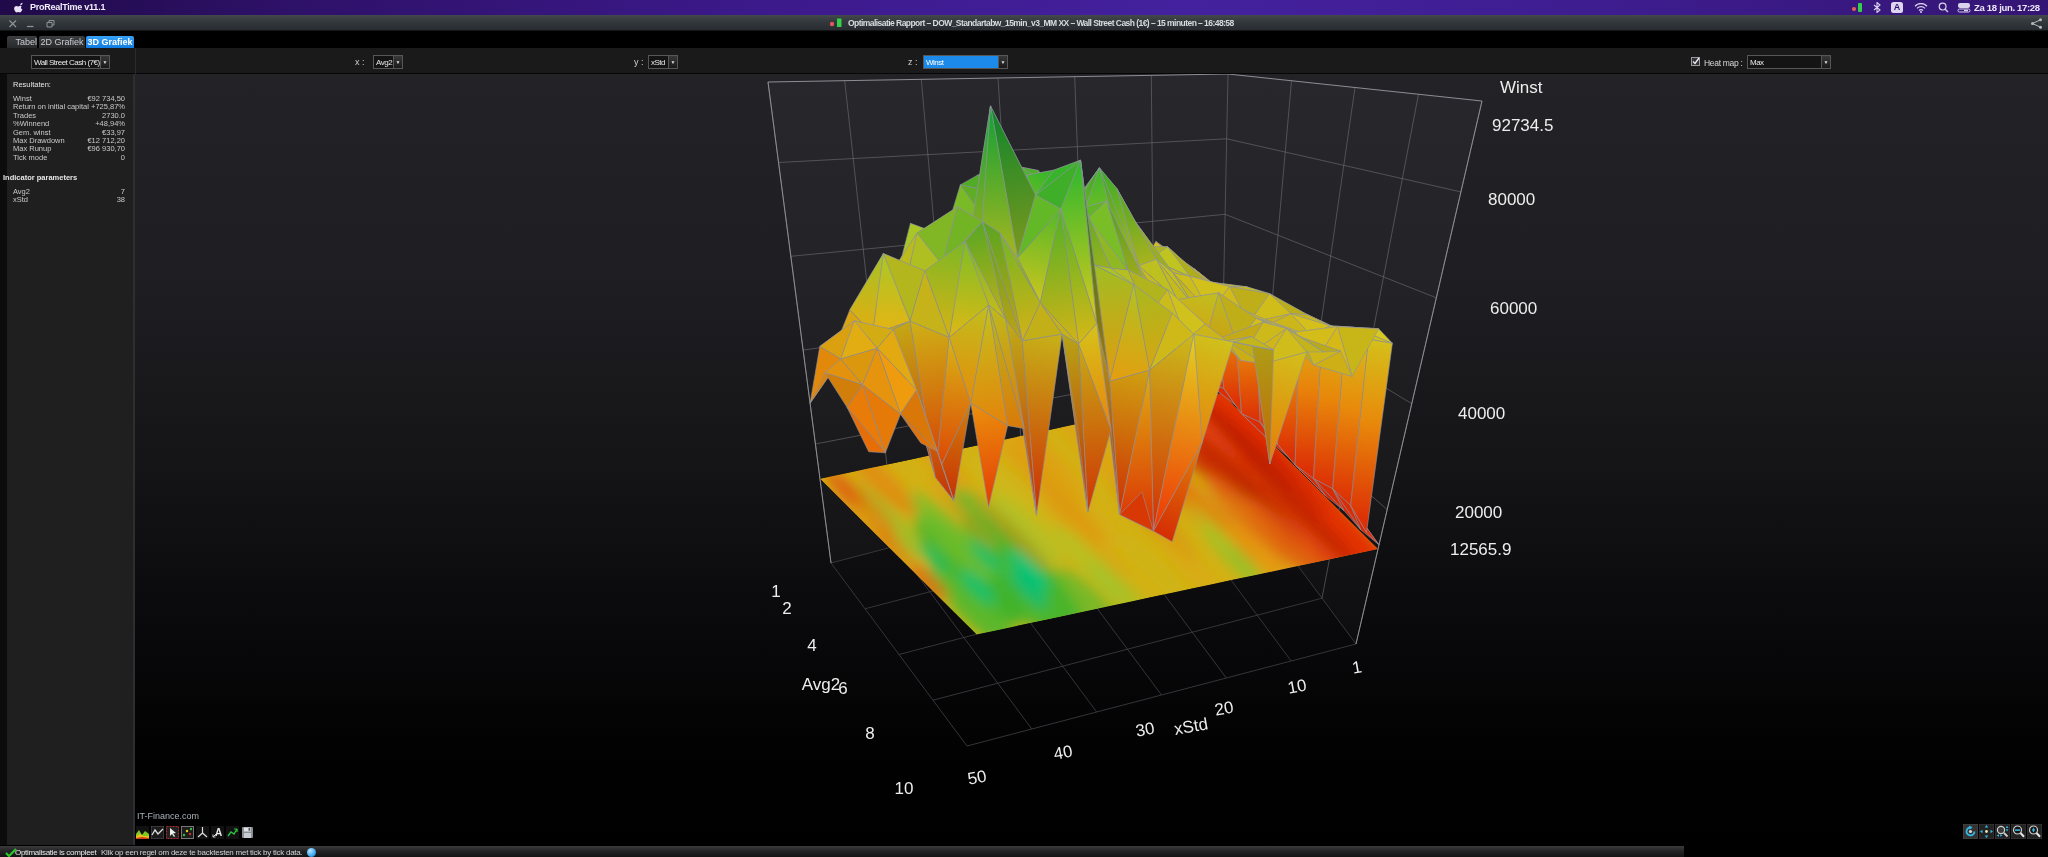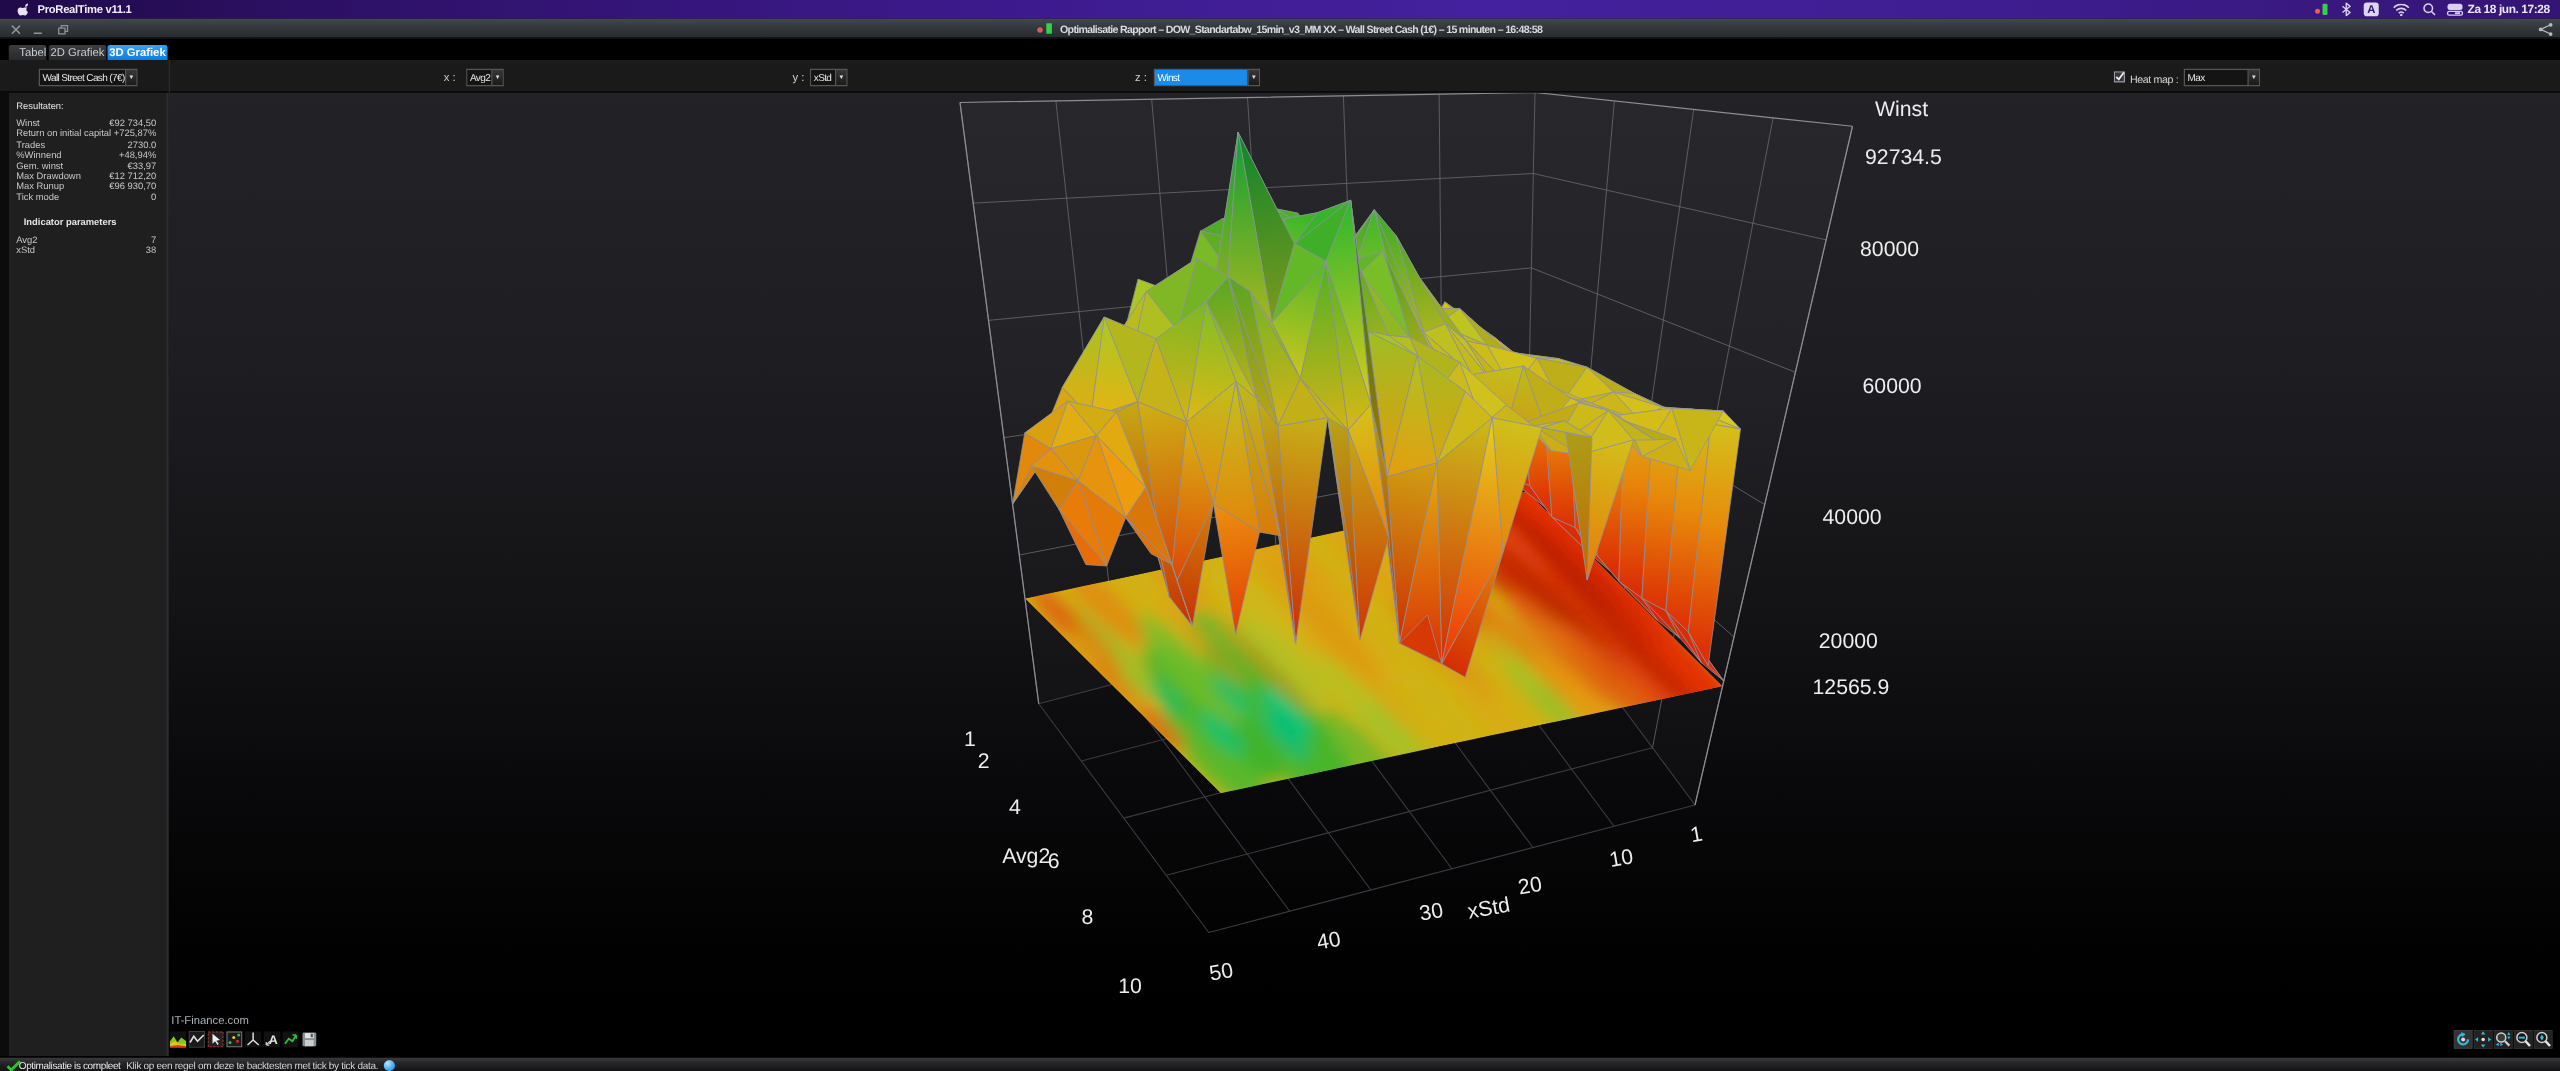--- a/index.html
+++ b/index.html
@@ -937,21 +937,21 @@
       <div style="position:absolute;left:13px;top:120px;color:#c9c9c9">%Winnend</div>
       <div style="position:absolute;right:8px;top:120px;color:#c9c9c9">+48,94%</div>
       <div style="position:absolute;left:13px;top:129px;color:#c9c9c9">Gem. winst</div>
       <div style="position:absolute;right:8px;top:129px;color:#c9c9c9">€33,97</div>
       <div style="position:absolute;left:13px;top:137px;color:#c9c9c9">Max Drawdown</div>
       <div style="position:absolute;right:8px;top:137px;color:#c9c9c9">€12 712,20</div>
       <div style="position:absolute;left:13px;top:145px;color:#c9c9c9">Max Runup</div>
       <div style="position:absolute;right:8px;top:145px;color:#c9c9c9">€96 930,70</div>
       <div style="position:absolute;left:13px;top:154px;color:#c9c9c9">Tick mode</div>
       <div style="position:absolute;right:8px;top:154px;color:#c9c9c9">0</div>
-      <div style="position:absolute;left:19px;top:174px;font-weight:bold;color:#e6e6e6">Indicator parameters</div>
+      <div style="position:absolute;left:3px;top:174px;font-weight:bold;color:#e6e6e6">Indicator parameters</div>
       <div style="position:absolute;left:13px;top:188px;color:#c9c9c9">Avg2</div>
       <div style="position:absolute;right:8px;top:188px;color:#c9c9c9">7</div>
       <div style="position:absolute;left:13px;top:196px;color:#c9c9c9">xStd</div>
       <div style="position:absolute;right:8px;top:196px;color:#c9c9c9">38</div>
     </div>
 <div class="abs" style="left:0;top:0;width:2048px;height:15px;background:linear-gradient(90deg,#200a49 0%,#2e1168 14%,#3c1a8c 38%,#44219e 58%,#3e1d90 78%,#341573 100%)">
 <svg class="abs" style="left:13px;top:2px" width="11" height="11" viewBox="0 0 16 16">
         <path d="M11.6,1.2c-0.8,0-1.8,0.5-2.4,1.2C8.7,3 8.2,4 8.4,5c1,0.1,2-0.5,2.6-1.2C11.6,3.1 12,2.1 11.6,1.2z M8.4,5.7C7,5.7 6.1,6.5 5.4,6.5 4.7,6.5 3.8,5.8 2.7,5.8 1.3,5.8-0.4,7-0.4,9.6c0,2.6 2,5.6 3.4,5.6 0.8,0 1.6-0.6 2.6-0.6 1,0 1.7,0.6 2.6,0.6 1.5,0 3-2.7 3.4-4.2-1.2-0.5-1.9-1.6-1.9-2.9 0-1.2 0.7-2.2 1.6-2.8C10.5,6.2 9.4,5.7 8.4,5.7z" transform="translate(2,0)" fill="#e9e4f4"></path>
       </svg>
 <div class="abs" style="left:30px;top:2px;font-size:9px;letter-spacing:-0.25px;font-weight:bold;color:#f2eefb">ProRealTime v11.1</div>
@@ -1023,25 +1023,25 @@
 <div class="abs" style="left:908px;top:9px;font-size:9px;color:#d0d0d0">z :</div>
 <div class="abs" style="left:923px;top:7px;width:85px;height:14px;border:1px solid #565656;display:flex">
         <div style="flex:1;background:#1b8ae8;color:#fff;font-size:8px;letter-spacing:-0.5px;line-height:13px;padding-left:2px;white-space:nowrap;overflow:hidden">Winst</div>
         <div style="width:9px;background:linear-gradient(180deg,#383838,#1a1a1a);border-left:1px solid #565656;text-align:center;font-size:5px;color:#ddd;line-height:12px">▼</div>
       </div>
 <svg class="abs" style="left:1691px;top:9px" width="10" height="10">
         <rect x="0.5" y="0.5" width="8" height="8" fill="#33333a" stroke="#9a9aa0"></rect>
         <path d="M2,4.5 L4,6.5 8,1" fill="none" stroke="#ececec" stroke-width="1.4"></path>
       </svg>
 <div class="abs" style="left:1704px;top:9.5px;font-size:8.5px;letter-spacing:-0.3px;color:#d8d8d8">Heat map :</div>
-<div class="abs" style="left:1747px;top:7px;width:61px;height:14px;border:1px solid #565656;display:flex">
+<div class="abs" style="left:1747px;top:7px;width:84px;height:14px;border:1px solid #565656;display:flex">
         <div style="flex:1;background:#141414;color:#e8e8e8;font-size:8px;letter-spacing:-0.5px;line-height:13px;padding-left:2px;white-space:nowrap;overflow:hidden">Max</div>
         <div style="width:9px;background:linear-gradient(180deg,#383838,#1a1a1a);border-left:1px solid #565656;text-align:center;font-size:5px;color:#ddd;line-height:12px">▼</div>
       </div>
 </div>
-<div class="abs" style="left:0;top:845px;width:2048px;height:12px;background:linear-gradient(180deg,#3c3c3e 0%,#262628 40%,#131314 100%);border-top:1px solid #000">
+<div class="abs" style="left:0;top:845px;width:1684px;height:12px;background:linear-gradient(180deg,#3c3c3e 0%,#262628 40%,#131314 100%);border-top:1px solid #000">
 <svg class="abs" style="left:5px;top:2px" width="12" height="9">
         <path d="M1,5 L4,8 11,1" fill="none" stroke="#28c828" stroke-width="2.2"></path>
       </svg>
 <div class="abs" style="left:15px;top:2px;font-size:8px;letter-spacing:-0.3px;color:#e8e8e8">Optimalisatie is compleet</div>
 <div class="abs" style="left:101px;top:2px;font-size:8px;letter-spacing:-0.25px;color:#d2d2d2">Klik op een regel om deze te backtesten met tick by tick data.</div>
 <div class="abs" style="left:307px;top:1.5px;width:9px;height:9px;border-radius:50%;background:radial-gradient(circle at 35% 30%,#b8e4ff,#3da8f0 60%,#1565c8)"></div>
 </div>
 </div>
 </body></html>

